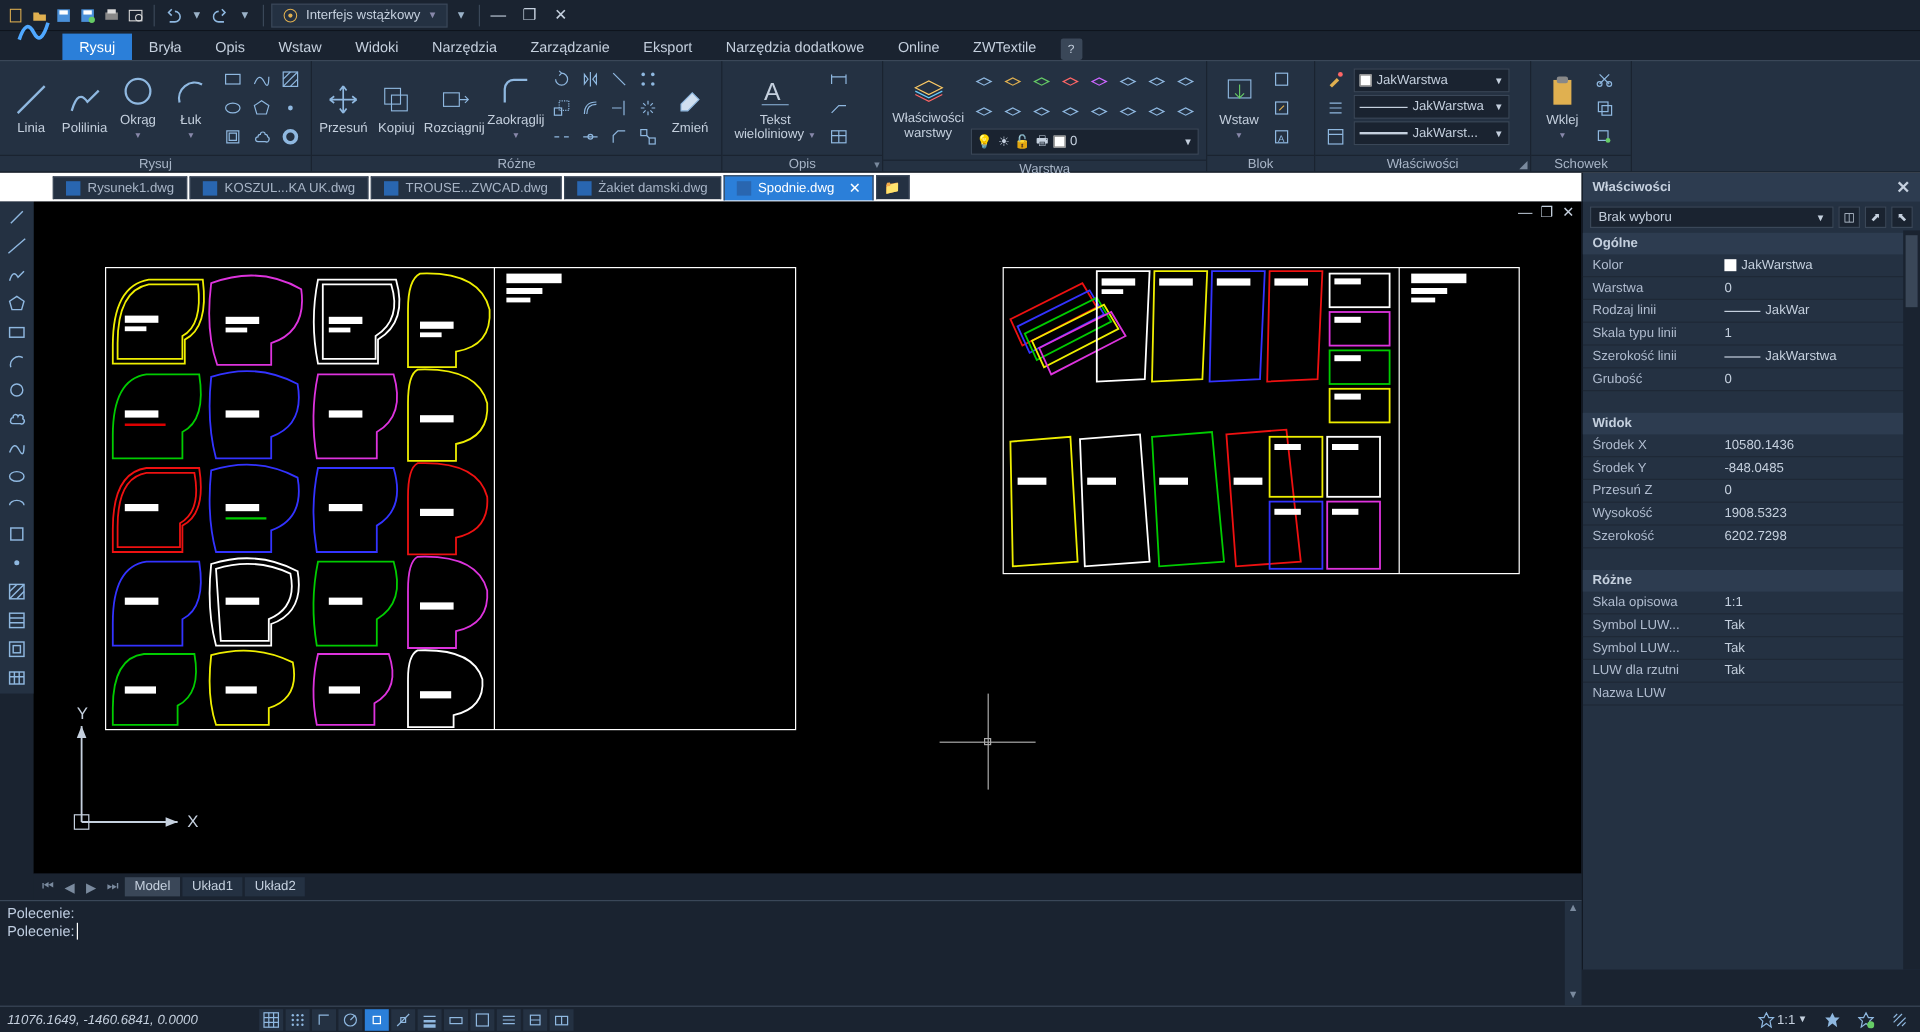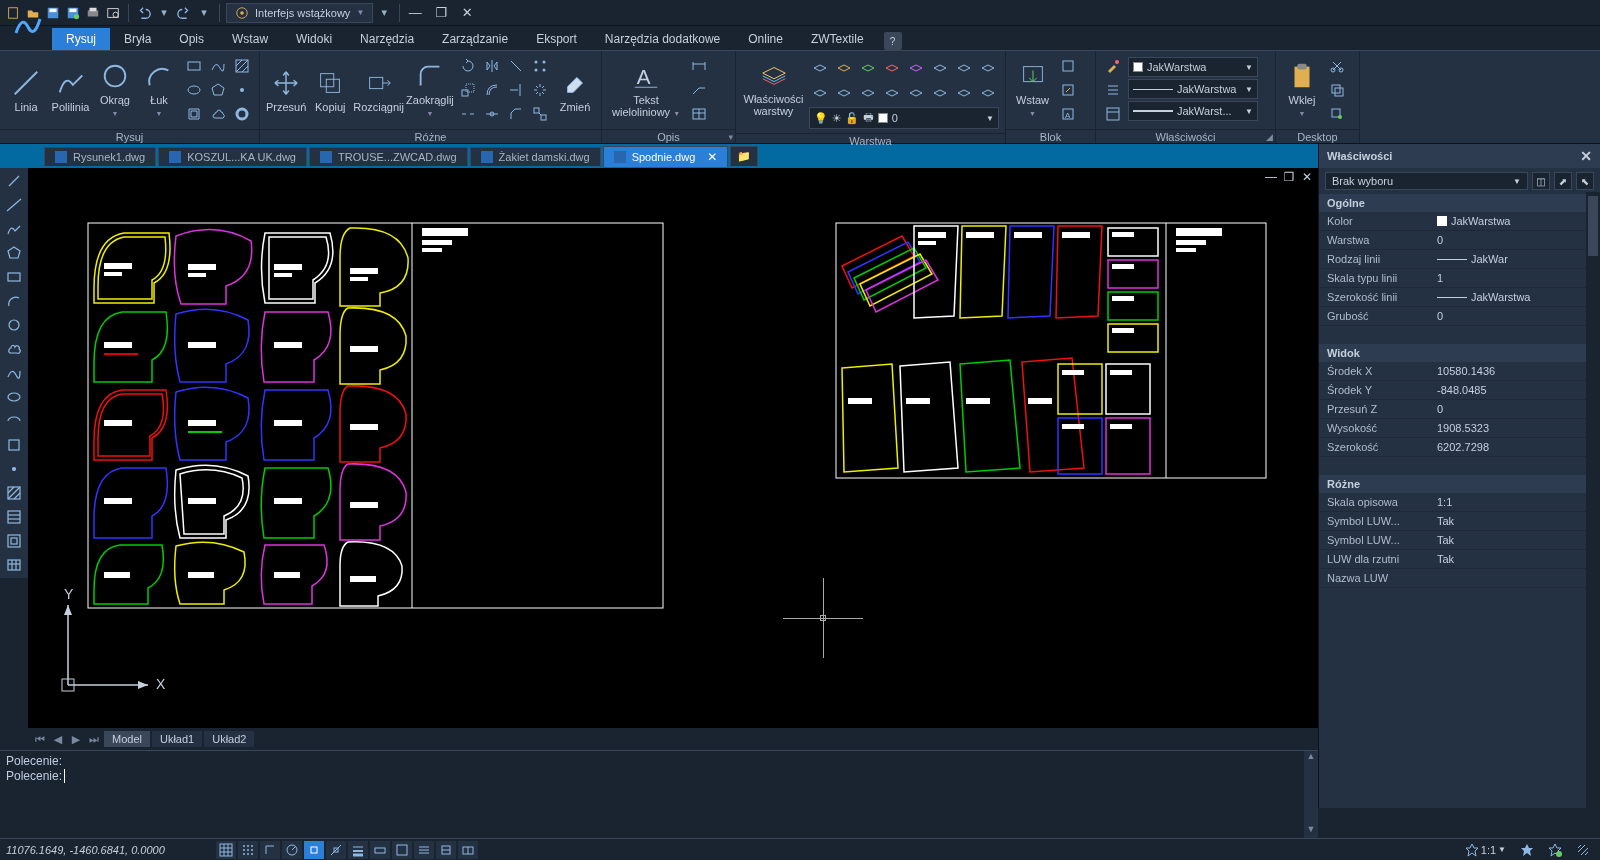--- a/index.html
+++ b/index.html
@@ -40,21 +40,21 @@
 .sm { width:22px; height:22px; display:flex; align-items:center; justify-content:center; }
 .sm svg { width:16px; height:16px; }
 .layer-dd { height:22px; background:#1a2330; border:1px solid #3a4758; display:flex; align-items:center; padding:0 4px; gap:4px; font-size:11px; min-width:160px;}
 .layer-dd .sw { width:10px; height:10px; border:1px solid #888;}
 .layer-dd .chev { margin-left:auto; font-size:8px;}
 .prop-dd { height:20px; background:#1a2330; border:1px solid #3a4758; display:flex; align-items:center; padding:0 4px; gap:4px; font-size:11px; min-width:130px; margin-bottom:2px;}
 .prop-dd .chev { margin-left:auto; font-size:8px;}
 .prop-dd .line-sample { flex:0 0 40px; height:0; border-top:1px solid #c5d0de;}
 
 
-#doc-tabs { height:24px; background:#0369a1; display:flex; align-items:center; padding-left:44px; gap:2px;}
+#doc-tabs { height:24px; background:#ffffff; display:flex; align-items:center; padding-left:44px; gap:2px;}
 .doctab { display:flex; align-items:center; gap:6px; padding:3px 10px; background:#243142; font-size:11px; color:#a8b5c7; font-family:Consolas,monospace; border:1px solid #3a4758; border-bottom:none;}
 .doctab.active { background:#2b7fd9; color:#fff;}
 .doctab .dwg-ico { width:12px; height:12px; background:#2966b0; display:inline-block;}
 .doctab .close { font-size:12px; margin-left:6px;}
 #doc-tabs .arrows-right { margin-left:auto; display:flex; gap:2px; padding-right:2px;}
 #doc-tabs .arrows-right div { width:16px; height:16px; display:flex; align-items:center; justify-content:center; background:#243142; font-size:10px;}
 
 
 #left-tb { position:absolute; left:0; top:168px; width:28px; background:#243142; display:flex; flex-direction:column; gap:2px; padding:2px; z-index:2;}
 #left-tb .tb { width:24px; height:22px; display:flex; align-items:center; justify-content:center;}
@@ -679,21 +679,21 @@
             </svg>
           </div>
         <div class="sm">
             <svg viewBox="0 0 16 16">
               <rect x="3" y="3" width="8" height="8" fill="none" stroke="#8fb8e0"></rect>
               <circle cx="11" cy="11" r="2" fill="#6c6"></circle>
             </svg>
           </div>
       </div>
     </div>
-    <div class="panel-title">Desktop</div>
+    <div class="panel-title">Schowek</div>
   </div>
 </div>
 
 <div id="doc-tabs">
     <div class="doctab">
       <span class="dwg-ico"></span>
       <span>Rysunek1.dwg</span>
     </div>
     <div class="doctab">
       <span class="dwg-ico"></span>

